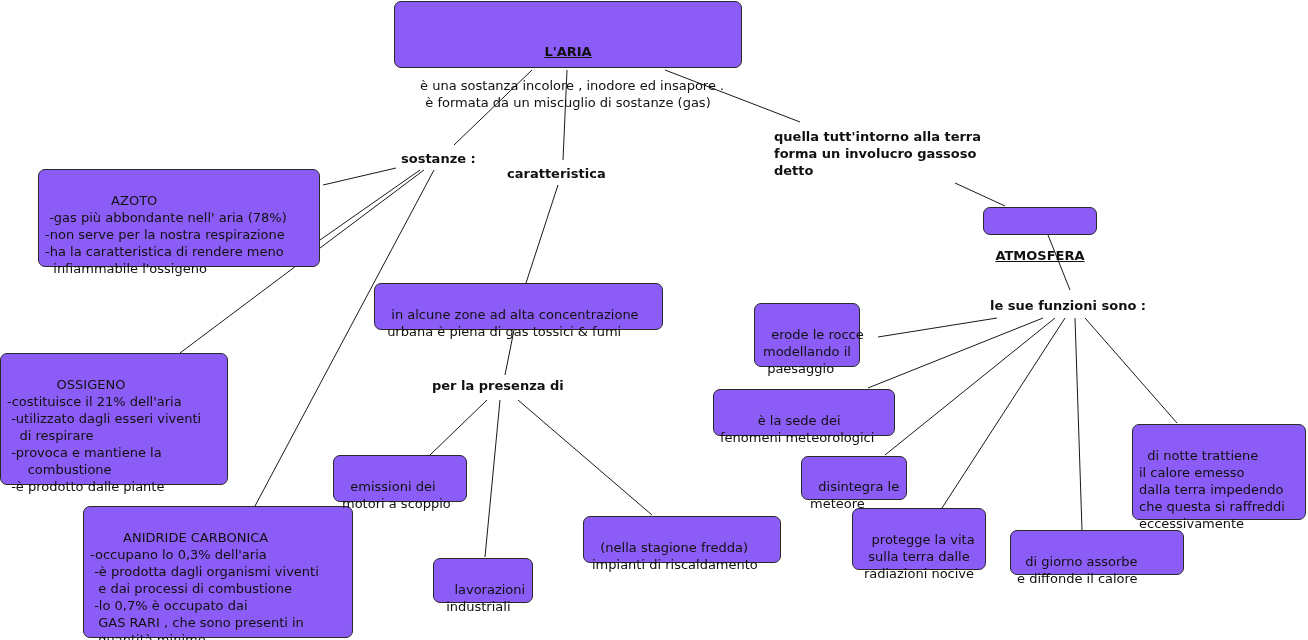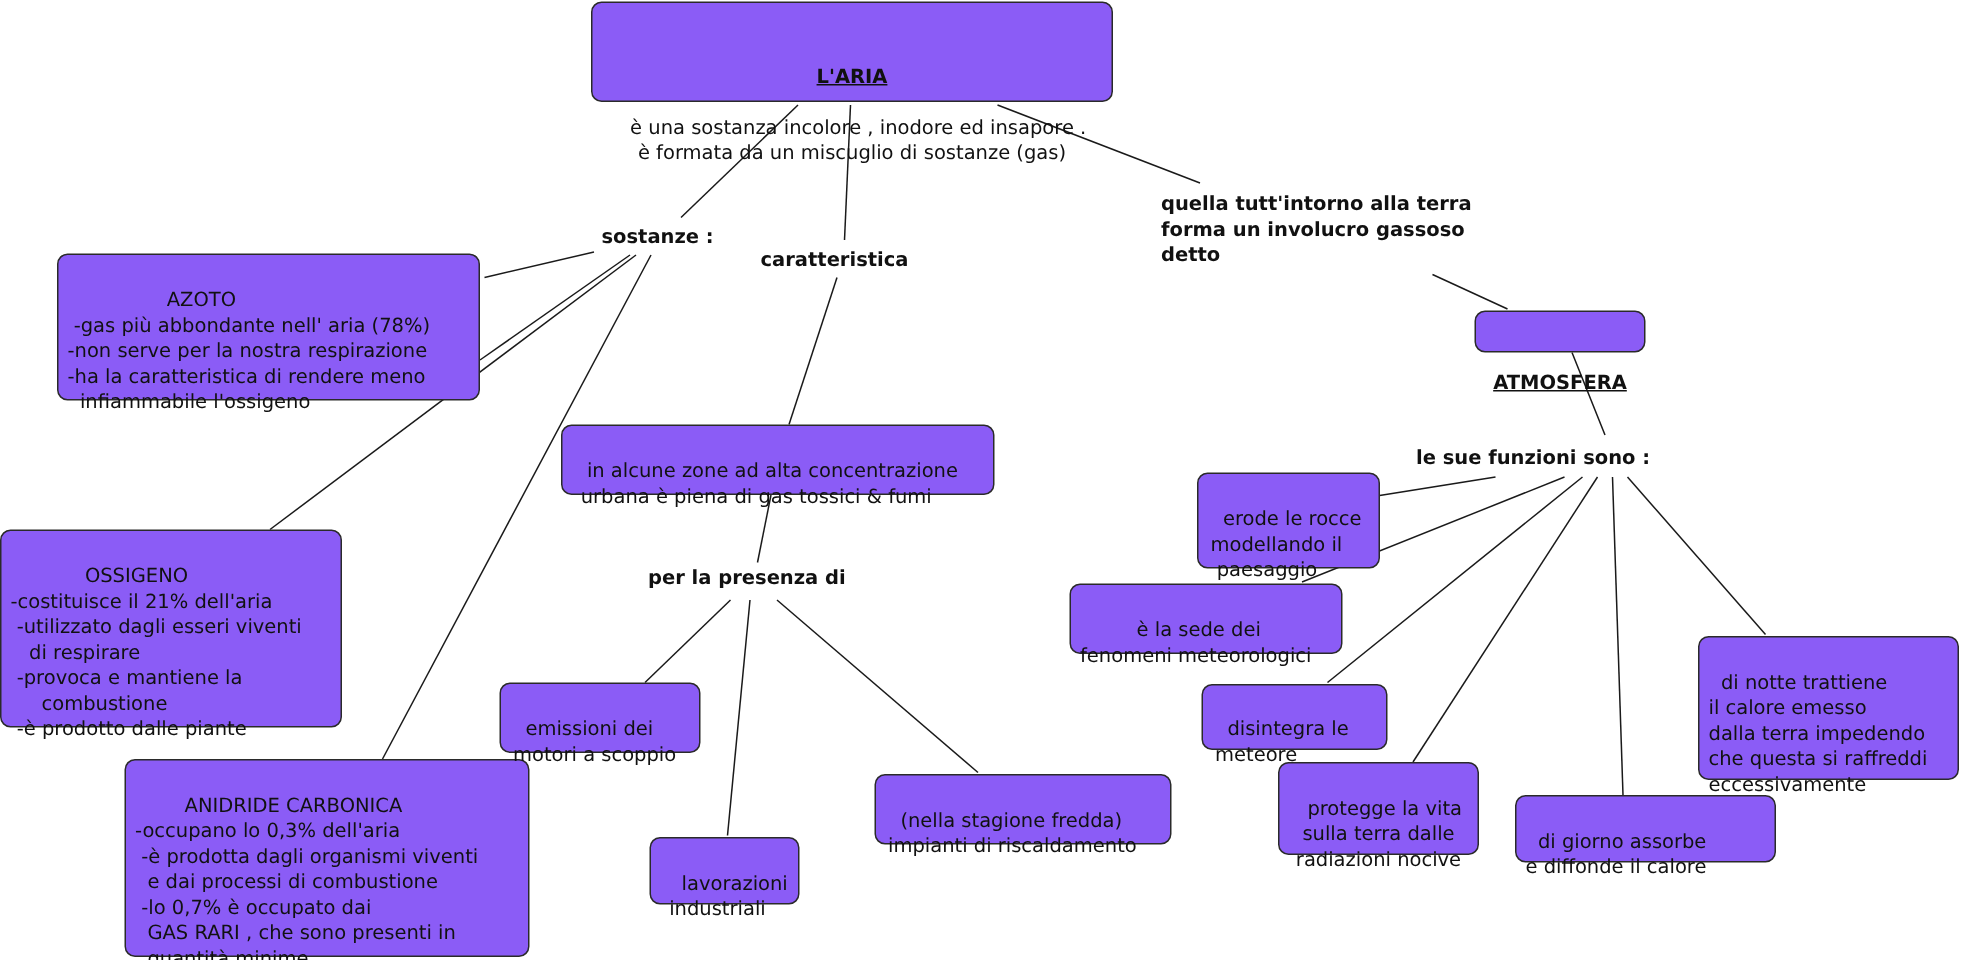--- a/index.html
+++ b/index.html
@@ -44,21 +44,21 @@
   <span>è una sostanza incolore , inodore ed insapore .
 è formata da un miscuglio di sostanze (gas)</span>
 </div>
 
 <div class="lbl" style="left:401px; top:150px;">sostanze :</div>
 <div class="lbl" style="left:507px; top:165px;">caratteristica</div>
 <div class="lbl" style="left:774px; top:128px;">quella tutt'intorno alla terra
 forma un involucro gassoso
 detto</div>
 <div class="lbl" style="left:432px; top:377px;">per la presenza di</div>
-<div class="lbl" style="left:944px; top:297px;">le sue funzioni sono :</div>
+<div class="lbl" style="left:990px; top:297px;">le sue funzioni sono :</div>
 
 <div class="node" style="left:38px; top:169px; width:282px; height:98px; padding:5px 6px 0 6px;">
   <span>              AZOTO
  -gas più abbondante nell' aria (78%)
 -non serve per la nostra respirazione
 -ha la caratteristica di rendere meno
   infiammabile l'ossigeno</span>
 </div>
 <div class="node" style="left:0px; top:353px; width:228px; height:132px; padding:5px 6px 0 6px;">
   <span>          OSSIGENO
@@ -94,30 +94,30 @@
 </div>
 <div class="node" style="left:583px; top:516px; width:198px; height:47px; padding:5px 8px 0 8px;">
   <span>(nella stagione fredda)
 impianti di riscaldamento</span>
 </div>
 
 <div class="node center" style="left:983px; top:207px; width:114px; height:28px; padding:5px 4px 0 4px;">
   <span class="title">ATMOSFERA</span>
 </div>
 
-<div class="node" style="left:754px; top:315px; width:122px; height:64px; padding:5px 8px 0 8px;margin-left:44px;">
+<div class="node" style="left:754px; top:303px; width:106px; height:64px; padding:5px 8px 0 8px;">
   <span>erode le rocce
 modellando il
  paesaggio</span>
 </div>
 <div class="node center" style="left:713px; top:389px; width:182px; height:47px; padding:5px 24px 0 6px;">
   <span>è la sede dei
 fenomeni meteorologici</span>
 </div>
-<div class="node" style="left:801px; top:456px; width:124px; height:44px; padding:4px 8px 0 8px;">
+<div class="node" style="left:801px; top:456px; width:106px; height:44px; padding:4px 8px 0 8px;">
   <span>disintegra le
 meteore</span>
 </div>
 <div class="node center" style="left:852px; top:508px; width:134px; height:62px; padding:5px 6px 0 6px;">
   <span>protegge la vita
 sulla terra dalle
 radiazioni nocive</span>
 </div>
 <div class="node" style="left:1010px; top:530px; width:174px; height:45px; padding:5px 6px 0 6px;">
   <span>di giorno assorbe

